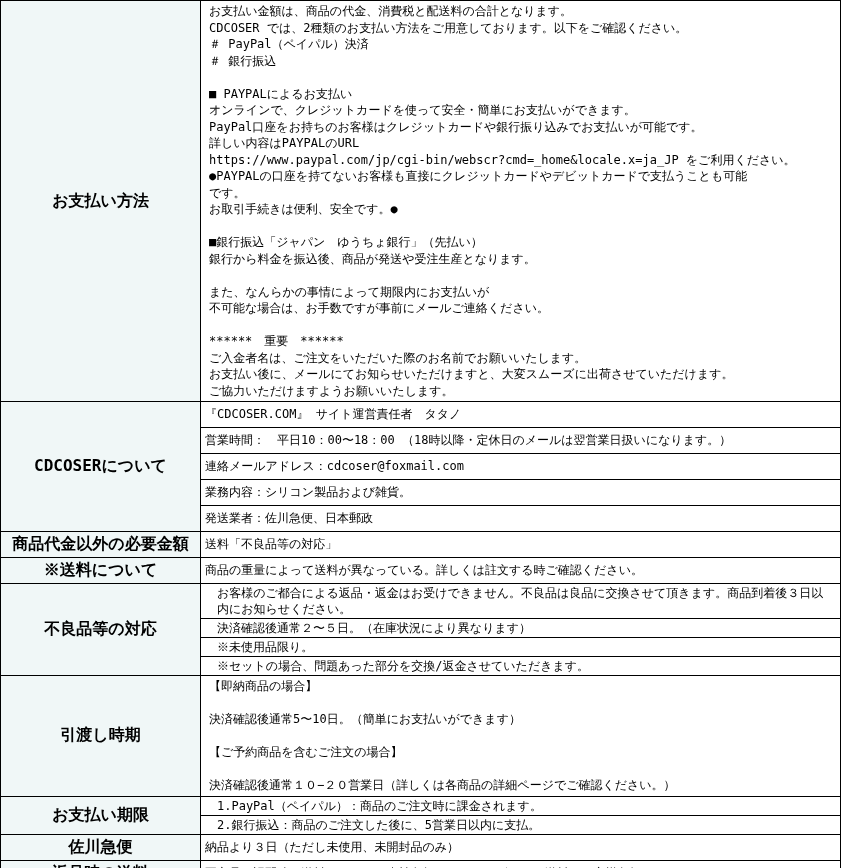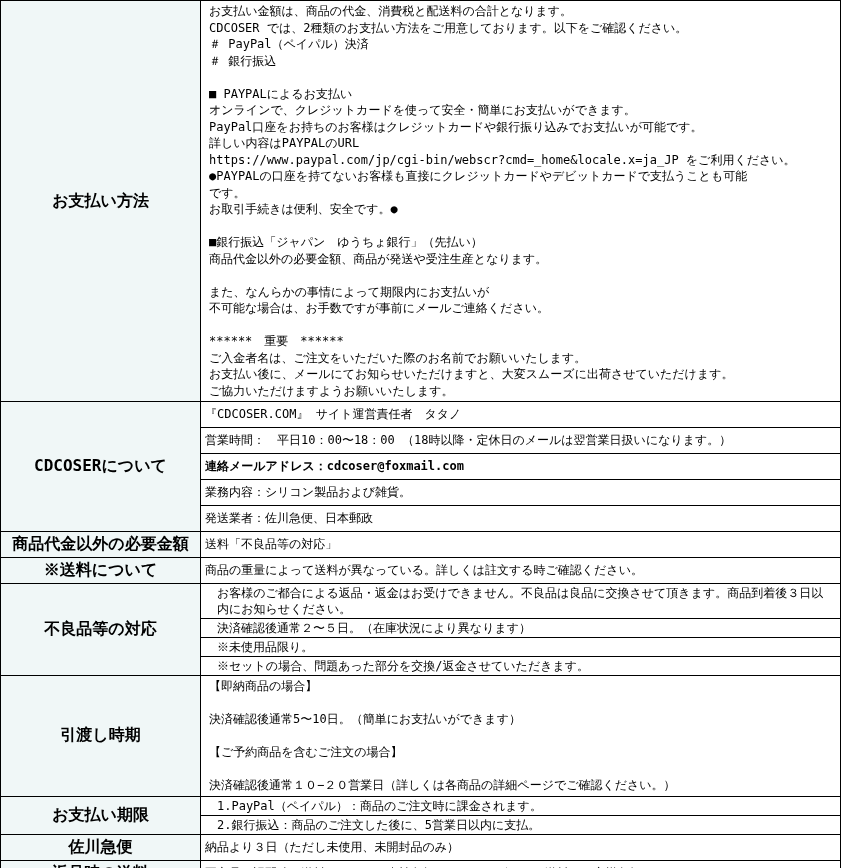--- a/index.html
+++ b/index.html
@@ -34,21 +34,21 @@
   .line {
     line-height: 16.5px;
     min-height: 16.5px;
     white-space: pre-wrap;
     word-break: break-all;
   }
   td.sub { padding: 4px; line-height: 17px; margin-left: 48px; }
   td.single { padding: 3px 4px; line-height: 17px; word-break: break-all; }
   td.tight { padding: 1px 16px; line-height: 16px; word-break: break-all; }
   td.wraptext { word-break: break-all; }
-  .bold { font-weight: bold; }
+  .bold { font-weight: normal; }
 </style>
 </head>
 <body>
 
 <table class="policy">
   <colgroup>
       <col class="c1">
       <col class="c2">
     </colgroup>
   <tbody>
@@ -64,21 +64,21 @@
         <div class="line">■ PAYPALによるお支払い</div>
         <div class="line">オンラインで、クレジットカードを使って安全・簡単にお支払いができます。</div>
         <div class="line">PayPal口座をお持ちのお客様はクレジットカードや銀行振り込みでお支払いが可能です。</div>
         <div class="line">詳しい内容はPAYPALのURL</div>
         <div class="line">https://www.paypal.com/jp/cgi-bin/webscr?cmd=_home&amp;locale.x=ja_JP をご利用ください。</div>
         <div class="line">●PAYPALの口座を持てないお客様も直接にクレジットカードやデビットカードで支払うことも可能</div>
         <div class="line">です。</div>
         <div class="line">お取引手続きは便利、安全です。●</div>
         <div class="line"></div>
         <div class="line">■銀行振込「ジャパン　ゆうちょ銀行」（先払い）</div>
-        <div class="line">商品代金以外の必要金額、商品が発送や受注生産となります。</div>
+        <div class="line">銀行から料金を振込後、商品が発送や受注生産となります。</div>
         <div class="line"></div>
         <div class="line">また、なんらかの事情によって期限内にお支払いが</div>
         <div class="line">不可能な場合は、お手数ですが事前にメールご連絡ください。</div>
         <div class="line"></div>
         <div class="line">******　重要　******</div>
         <div class="line">ご入金者名は、ご注文をいただいた際のお名前でお願いいたします。</div>
         <div class="line">お支払い後に、メールにてお知らせいただけますと、大変スムーズに出荷させていただけます。</div>
         <div class="line">ご協力いただけますようお願いいたします。</div>
       </td>
     </tr>

